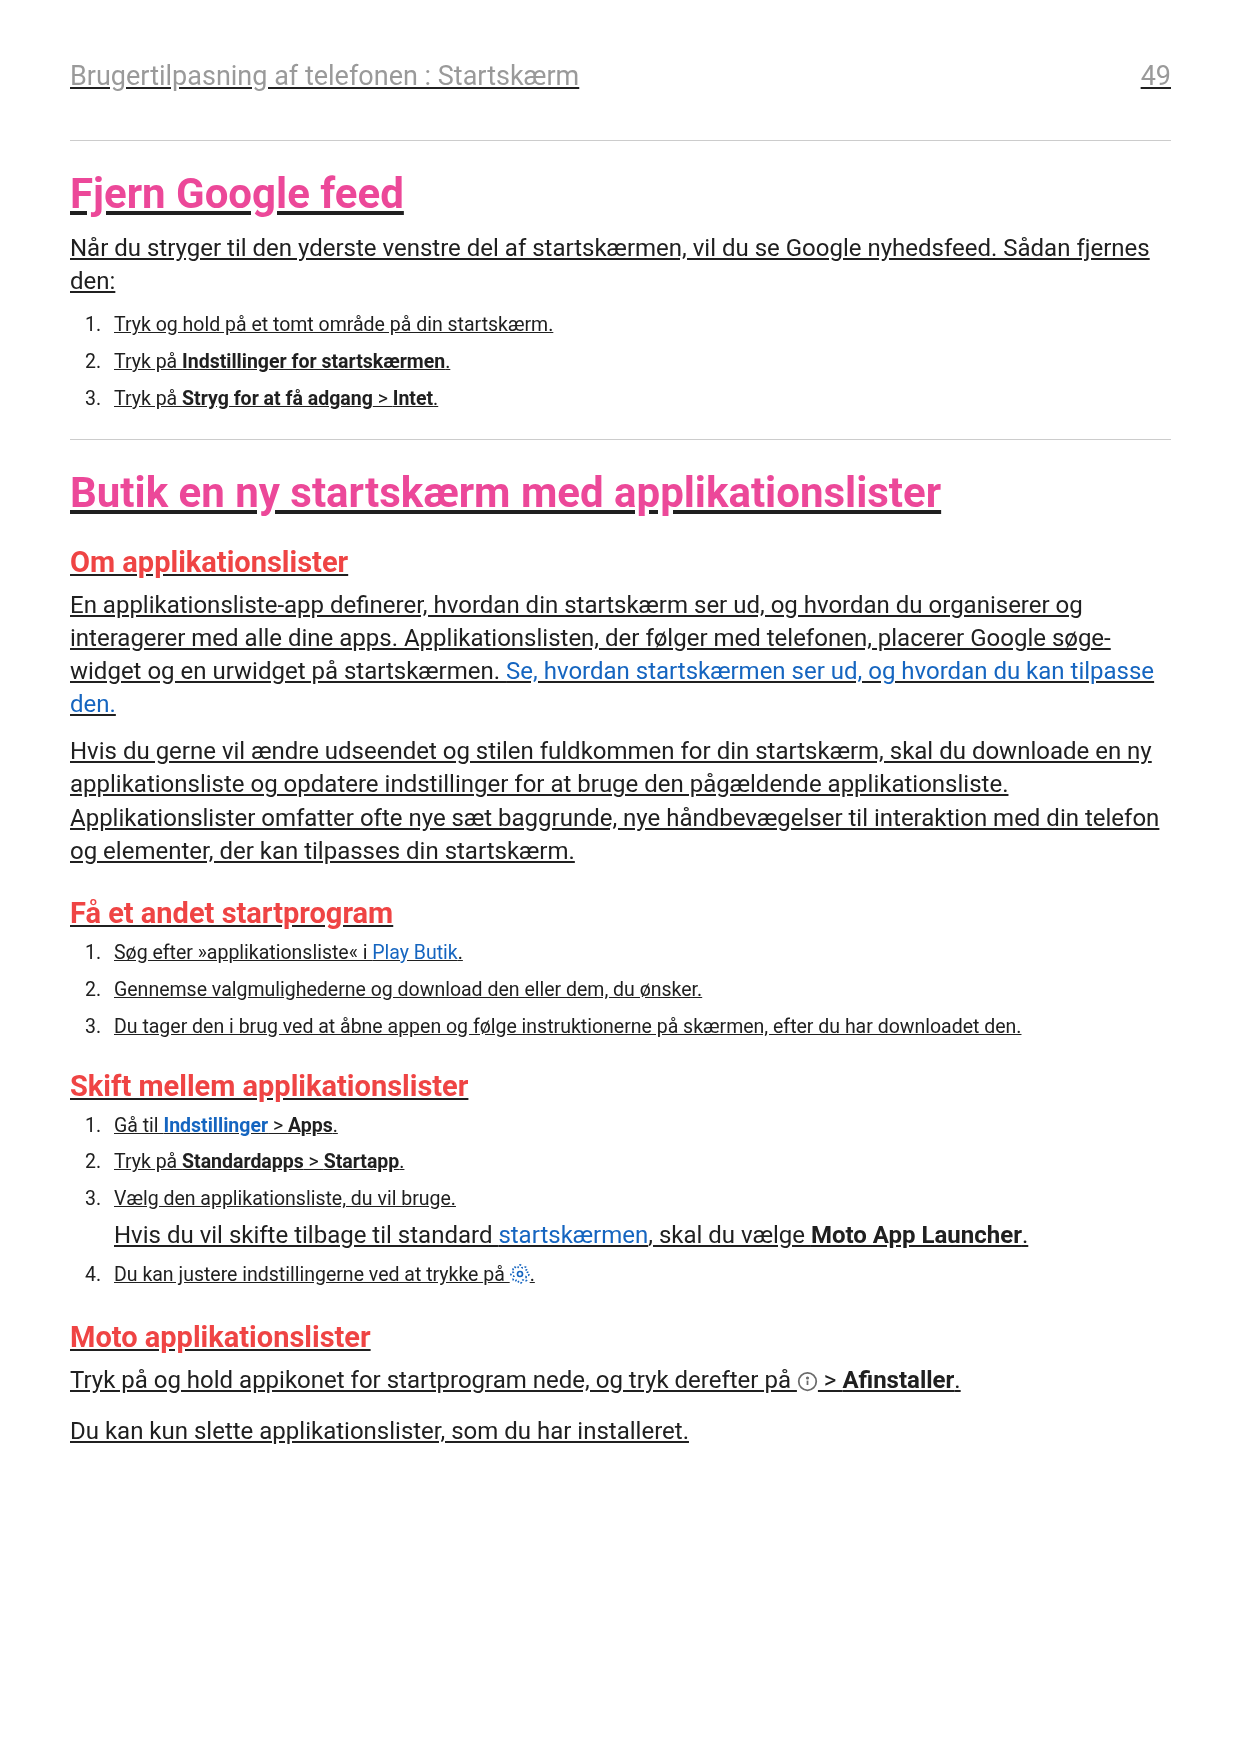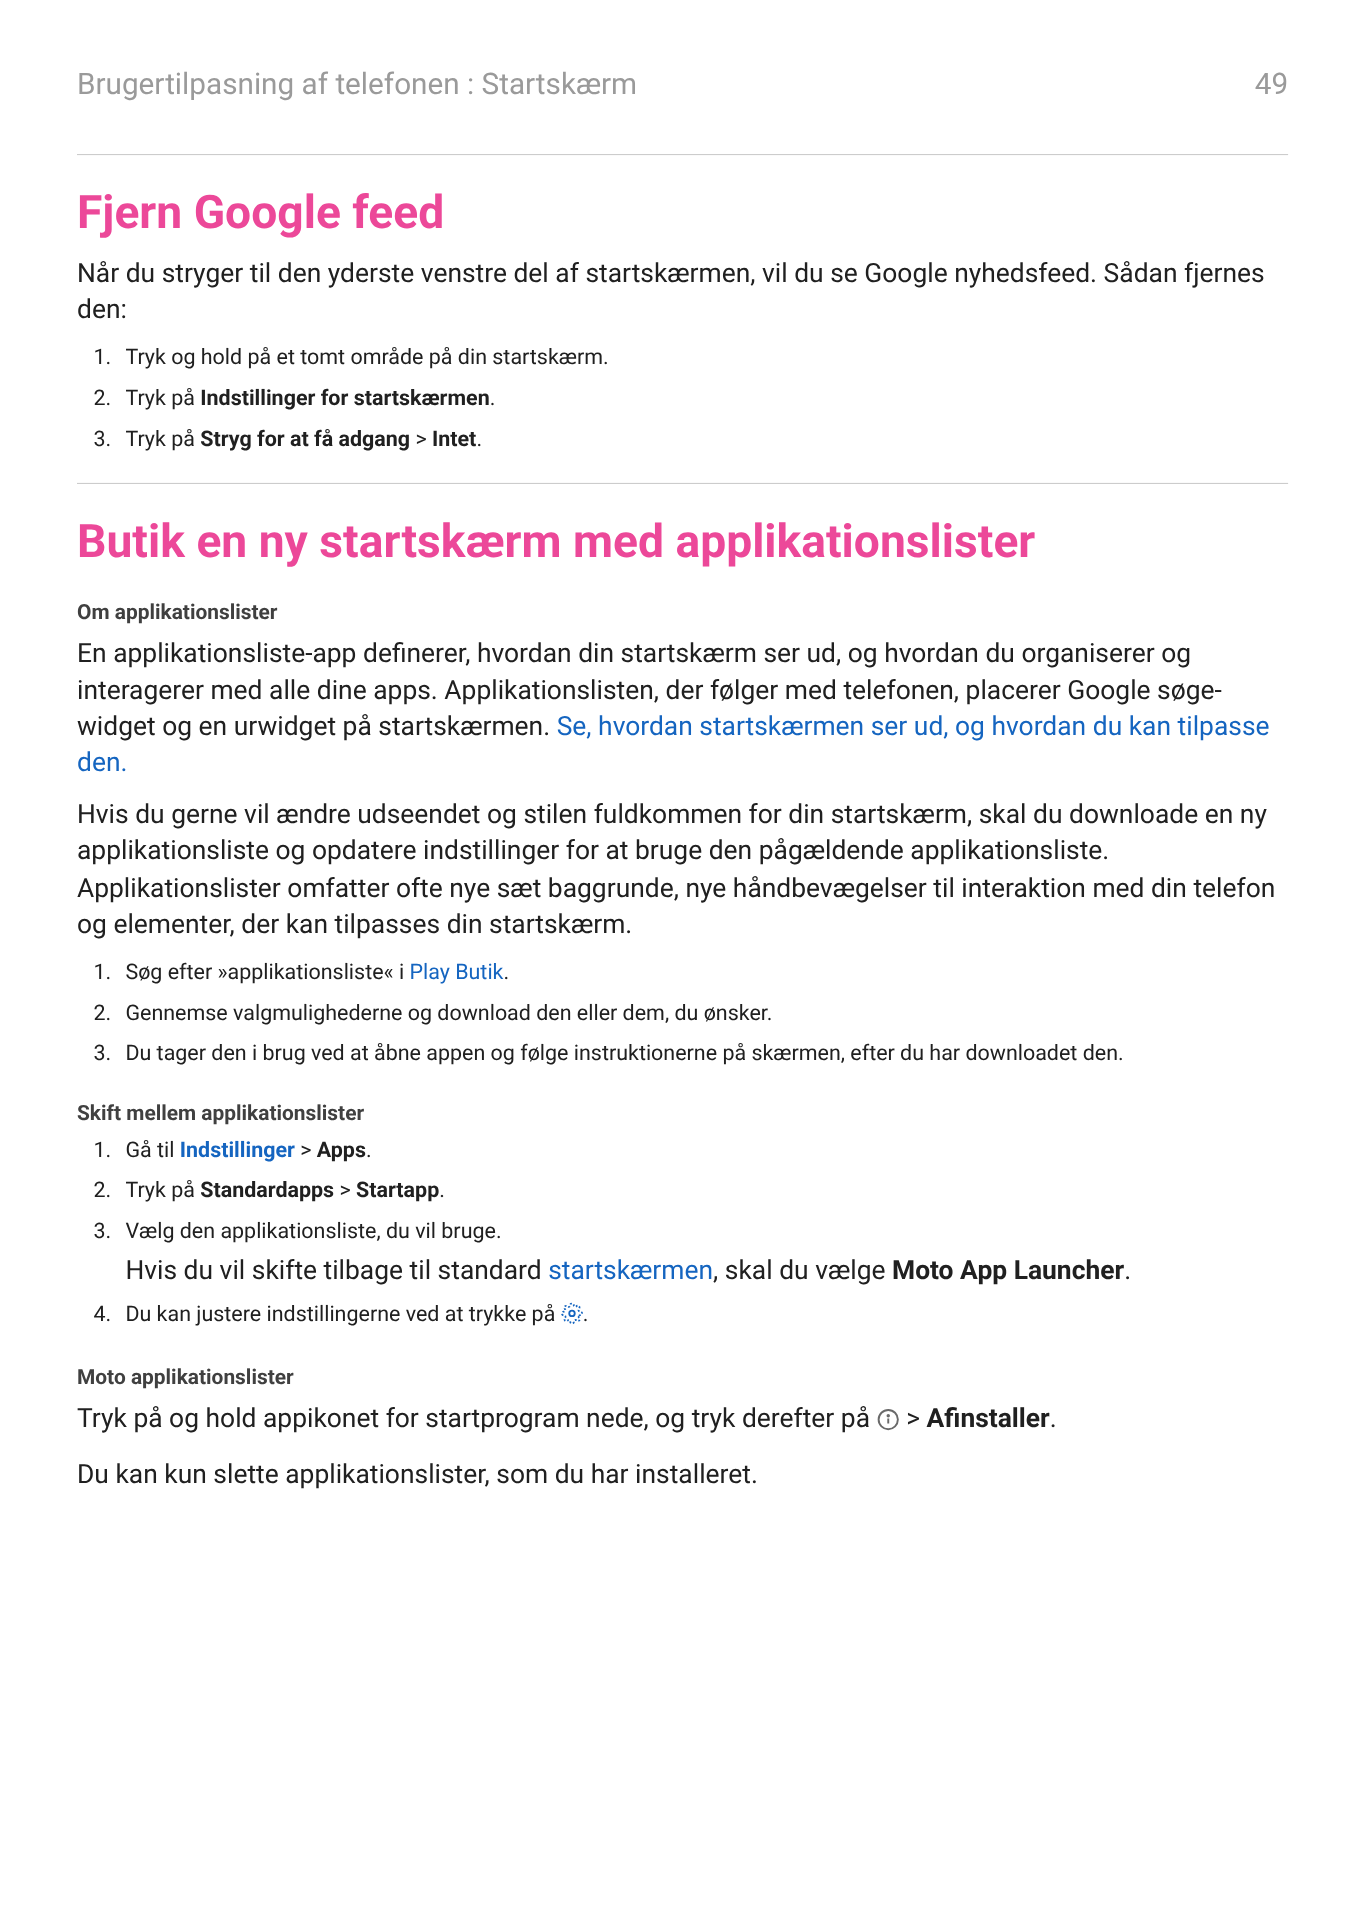--- a/index.html
+++ b/index.html
@@ -5,20 +5,21 @@
   body {
     margin: 0;
     padding: 0;
     font-family: -apple-system, BlinkMacSystemFont, "Segoe UI", Roboto, Helvetica, Arial, sans-serif;
     background: #fff;
     color: #202020;
     width: 1241px;
   }
   .page {
     padding: 60px 70px 70px 70px;
+    text-decoration: underline;
   }
   .header-row {
     display: flex;
     justify-content: space-between;
     align-items: baseline;
     color: #9a9a9a;
     font-size: 27px;
     font-weight: 400;
     margin-bottom: 48px;
   }
@@ -27,24 +28,24 @@
     border-top: 1px solid #ccc;
     margin: 0 0 28px 0;
   }
   h1 {
     font-size: 42px;
     font-weight: 700;
     margin: 0 0 14px 0;
     color: #ec4899;
   }
   h2 {
-    font-size: 19px;
+    font-size: 29px;
     font-weight: 700;
     margin: 28px 0 10px 0;
-    color: #404040;
+    color: #ef4444;
   }
   p {
     font-size: 24px;
     line-height: 1.38;
     margin: 0 0 14px 0;
     color: #202020;
   }
   ol {
     margin: 0 0 14px 0;
     padding-left: 36px;
@@ -106,20 +107,21 @@
   <hr class="sep">
 
   <h1>Butik en ny startskærm med applikationslister</h1>
 
   <h2>Om applikationslister</h2>
   <p>
     <span>En applikationsliste-app definerer, hvordan din startskærm ser ud, og hvordan du organiserer og interagerer med alle dine apps. Applikationslisten, der følger med telefonen, placerer Google søge-widget og en urwidget på startskærmen. </span><a class="link">Se, hvordan startskærmen ser ud, og hvordan du kan tilpasse den.</a>
   </p>
   <p>Hvis du gerne vil ændre udseendet og stilen fuldkommen for din startskærm, skal du downloade en ny applikationsliste og opdatere indstillinger for at bruge den pågældende applikationsliste. Applikationslister omfatter ofte nye sæt baggrunde, nye håndbevægelser til interaktion med din telefon og elementer, der kan tilpasses din startskærm.</p>
 
+  <h2>Få et andet startprogram</h2>
   <ol>
     <li>
       <span>Søg efter »applikationsliste« i </span><a class="link">Play Butik</a><span>.</span>
     </li>
     <li>Gennemse valgmulighederne og download den eller dem, du ønsker.</li>
     <li>Du tager den i brug ved at åbne appen og følge instruktionerne på skærmen, efter du har downloadet den.</li>
   </ol>
 
   <h2>Skift mellem applikationslister</h2>
   <ol>

